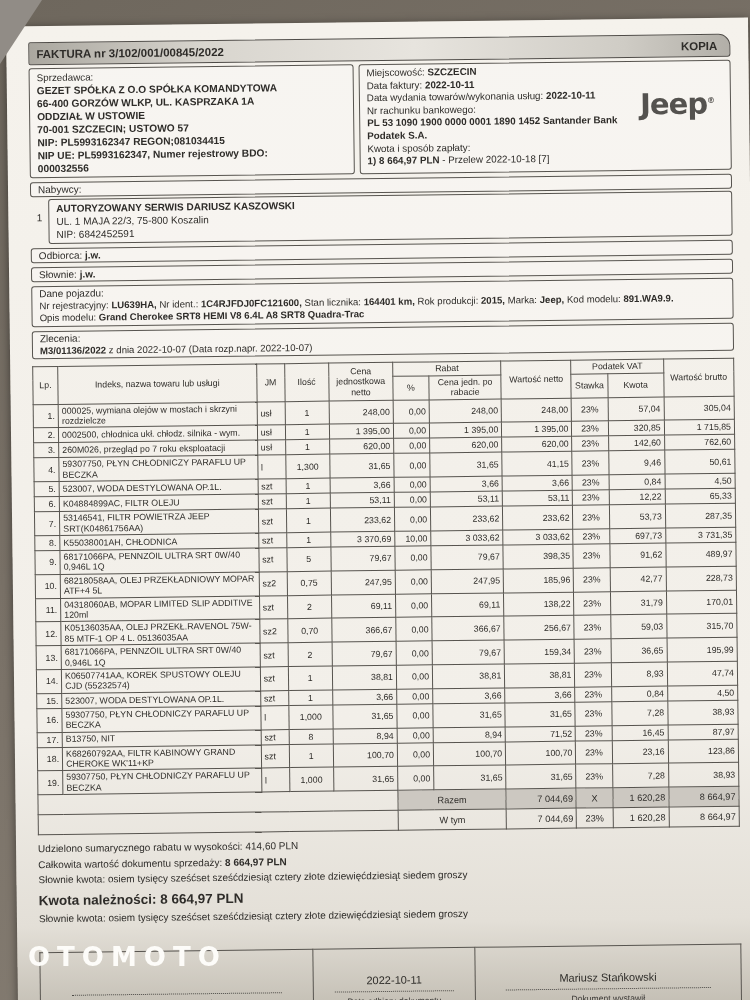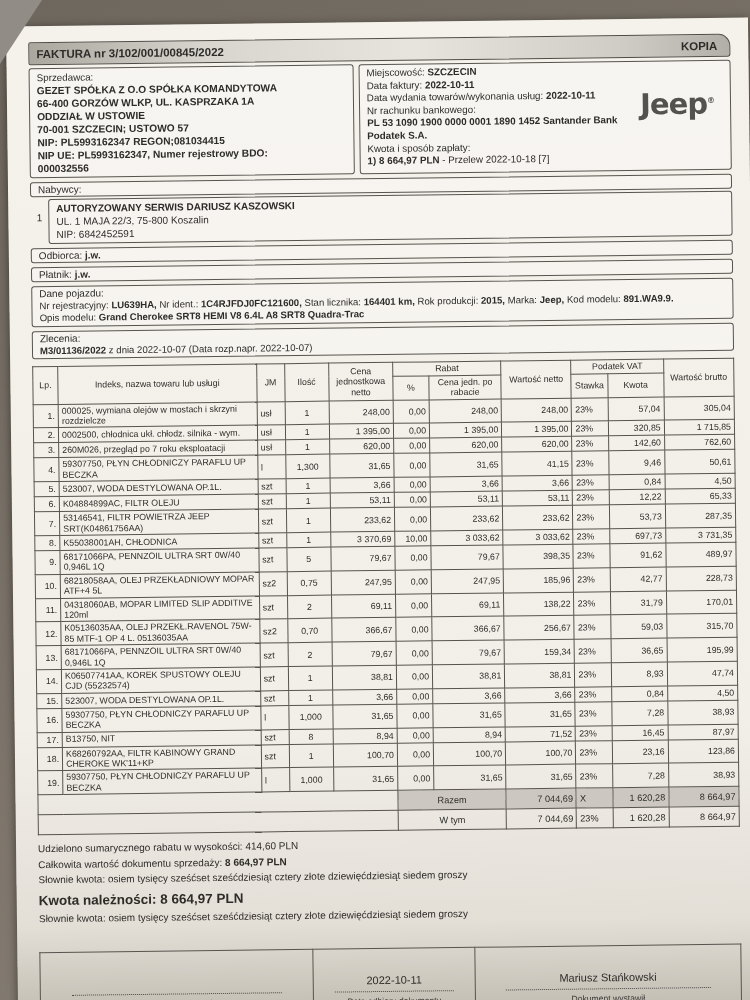--- a/index.html
+++ b/index.html
@@ -42,21 +42,21 @@
   
   table.items{width:100%;border-collapse:collapse;margin-top:7px;table-layout:fixed;font-size:8.8px;}
   table.items th,table.items td{border:1px solid #57544f;padding:1px 3px;vertical-align:middle;
     overflow:hidden;}
   table.items th{font-weight:normal;text-align:center;line-height:10.5px;font-size:8.8px;}
   td.c0{text-align:right;}
   td.c1{text-align:left;line-height:10.4px;}
   td.c2{text-align:left;}
   td.c3{text-align:center;}
   td.c4,td.c5,td.c6,td.c7,td.c9,td.c10{text-align:right;}
-  td.c8{margin-left:32px;}
+  td.c8{text-align:center;margin-left:32px;}
   tr.item-row{height:15px;}
   td.spacer{border:none;background:transparent;}
   td.tlabel{text-align:center;}
   .shade{background:#ccc8c1;}
   tr.total-row{height:20px;}
   tr.total-row td{font-size:9.2px;}
   
   .sumline{font-size:10px;margin-top:3px;line-height:12.5px;}
   .sumline:first-of-type{margin-top:8px;}
   .amount-due{font-size:13.5px;font-weight:bold;margin-top:6px;}
@@ -117,21 +117,21 @@
         <div>UL. 1 MAJA 22/3, 75-800 Koszalin</div>
         <div>NIP: 6842452591</div>
       </div>
     </div>
 
     <div class="bar">
       <span>Odbiorca:</span>
       <span class="b">j.w.</span>
     </div>
     <div class="bar">
-      <span>Płatnik:</span>
+      <span>Słownie:</span>
       <span class="b">j.w.</span>
     </div>
 
     <div class="bar small-lines">
       <div class="hd">Dane pojazdu:</div>
       <div id="vehicle-lines">
           <div><span>Nr rejestracyjny:</span><span class="b"> LU639HA,</span><span> Nr ident.:</span><span class="b"> 1C4RJFDJ0FC121600,</span><span> Stan licznika:</span><span class="b"> 164401 km,</span><span> Rok produkcji:</span><span class="b"> 2015,</span><span> Marka:</span><span class="b"> Jeep,</span><span> Kod modelu:</span><span class="b"> 891.WA9.9.</span></div>
           <div><span>Opis modelu:</span><span class="b"> Grand Cherokee SRT8 HEMI V8 6.4L A8 SRT8 Quadra-Trac</span></div>
         </div>
     </div>
@@ -481,13 +481,14 @@
           <div class="dotline"></div>
           <div class="sig-caption">Dokument wystawił</div>
         </td>
       </tr>
     </tbody>
       </table>
 
   </div>
 
   <div class="fold-corner"></div>
+  <div class="watermark">OTOMOTO</div>
 </div>
 
 </body></html>

